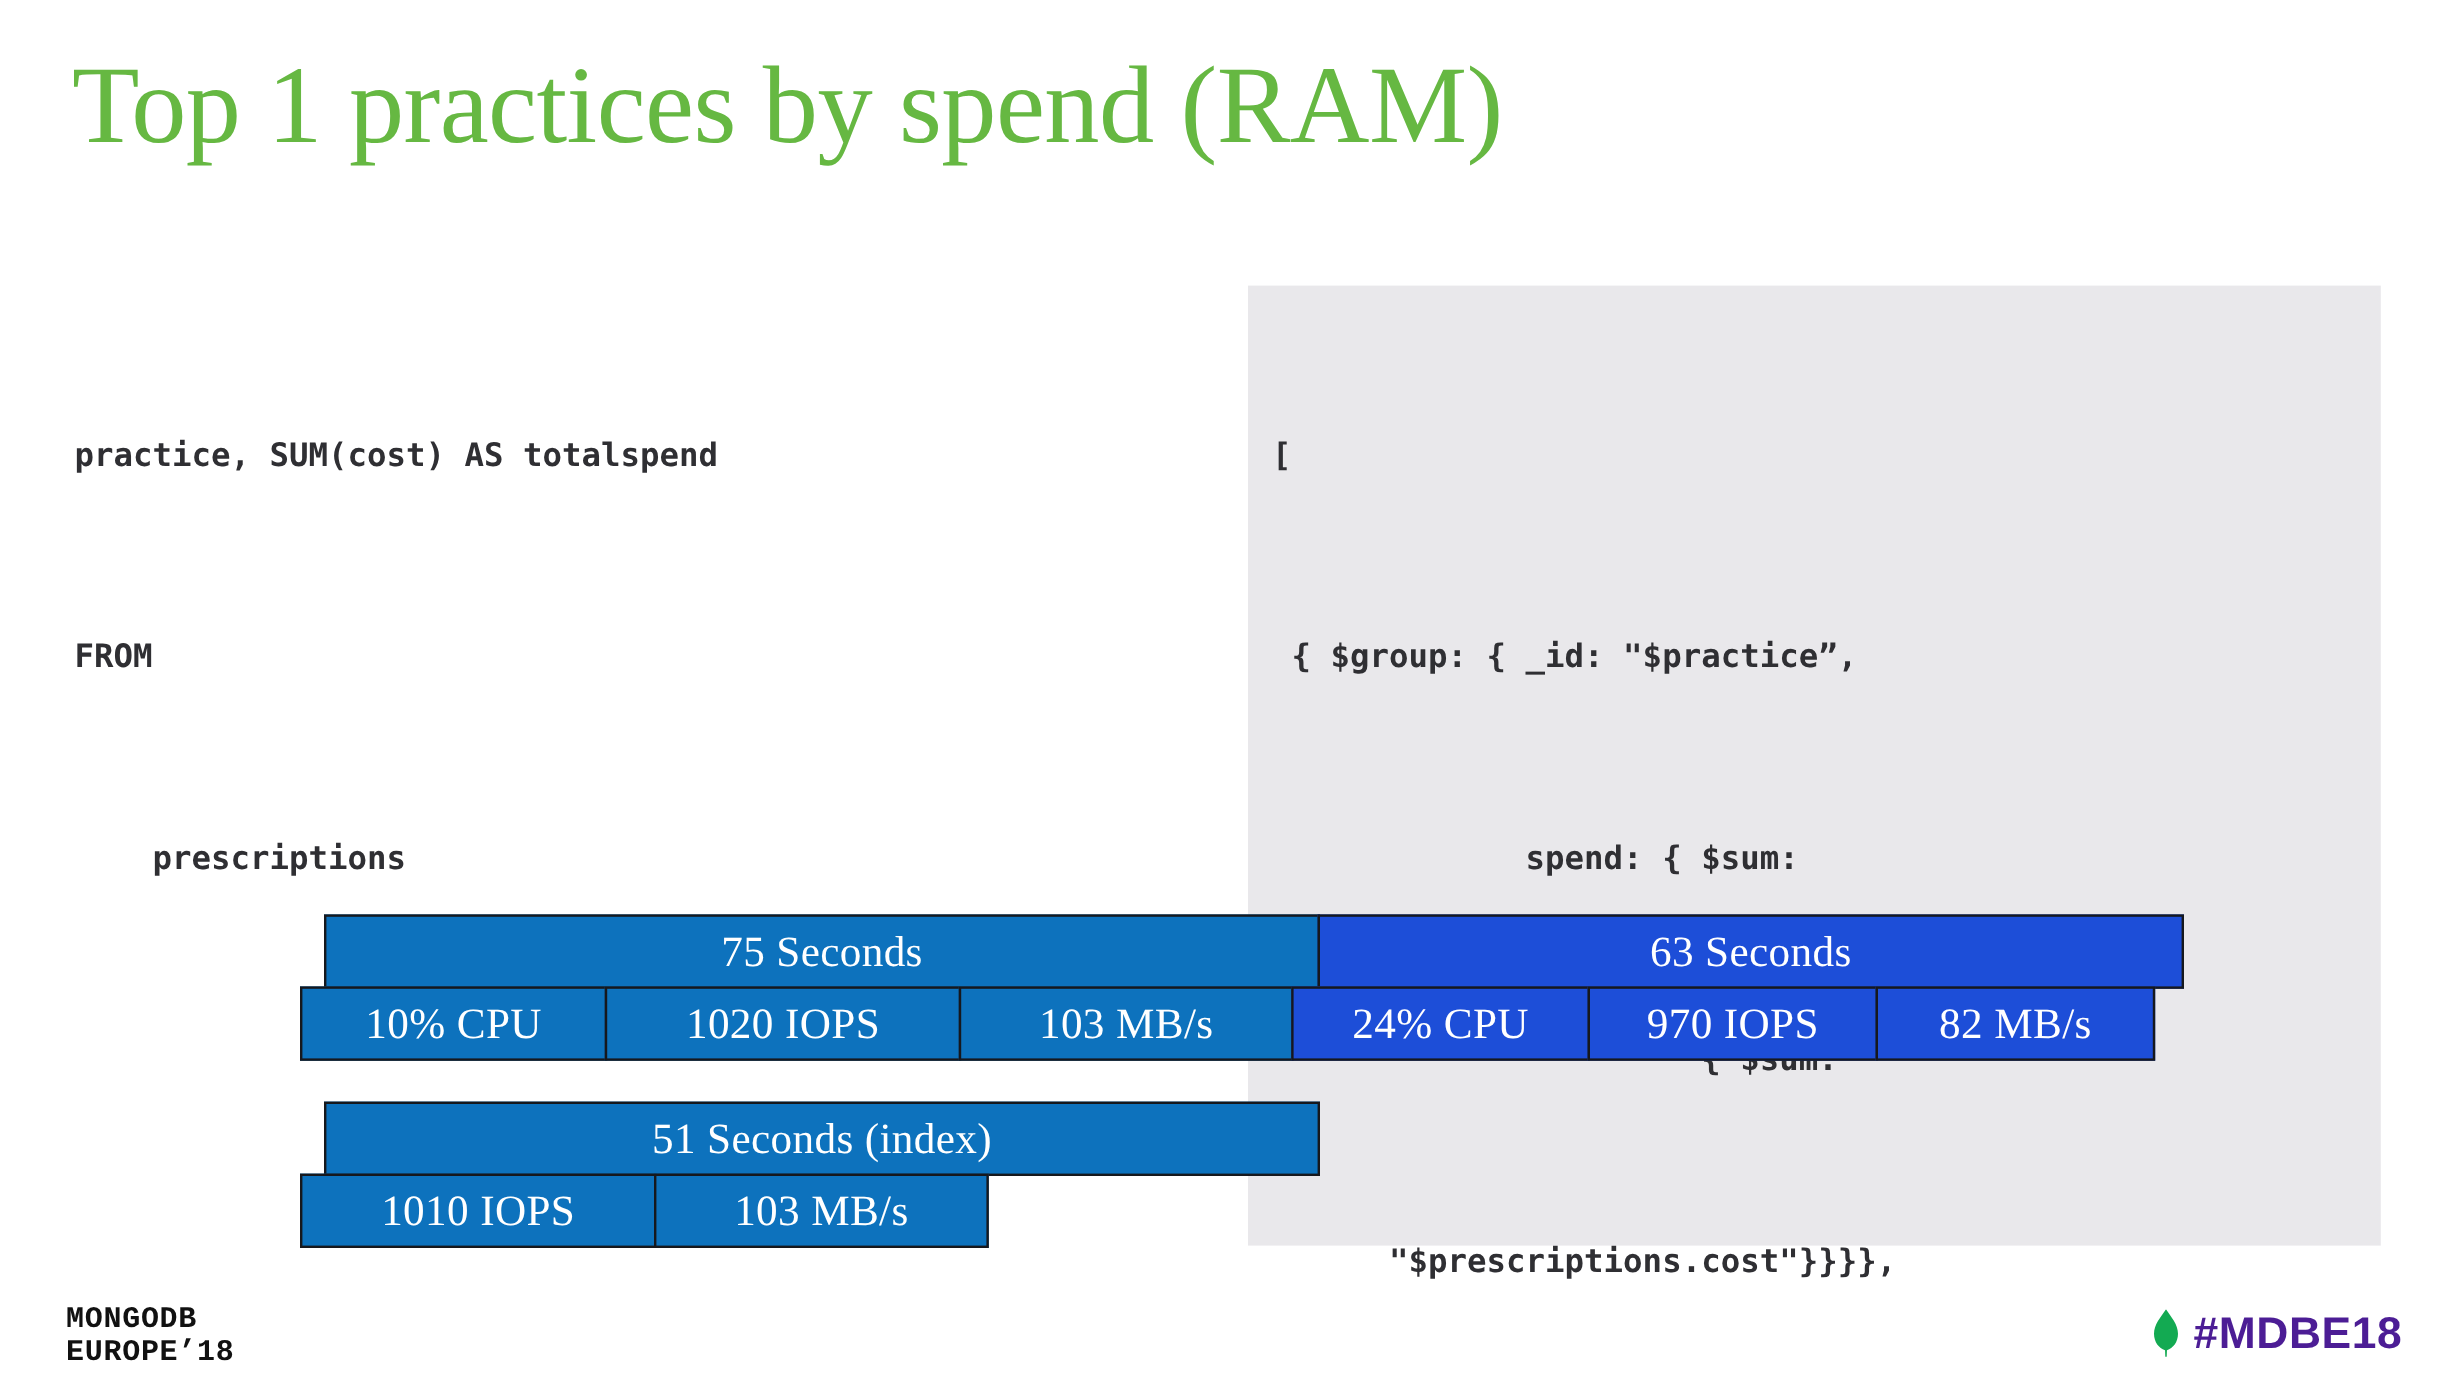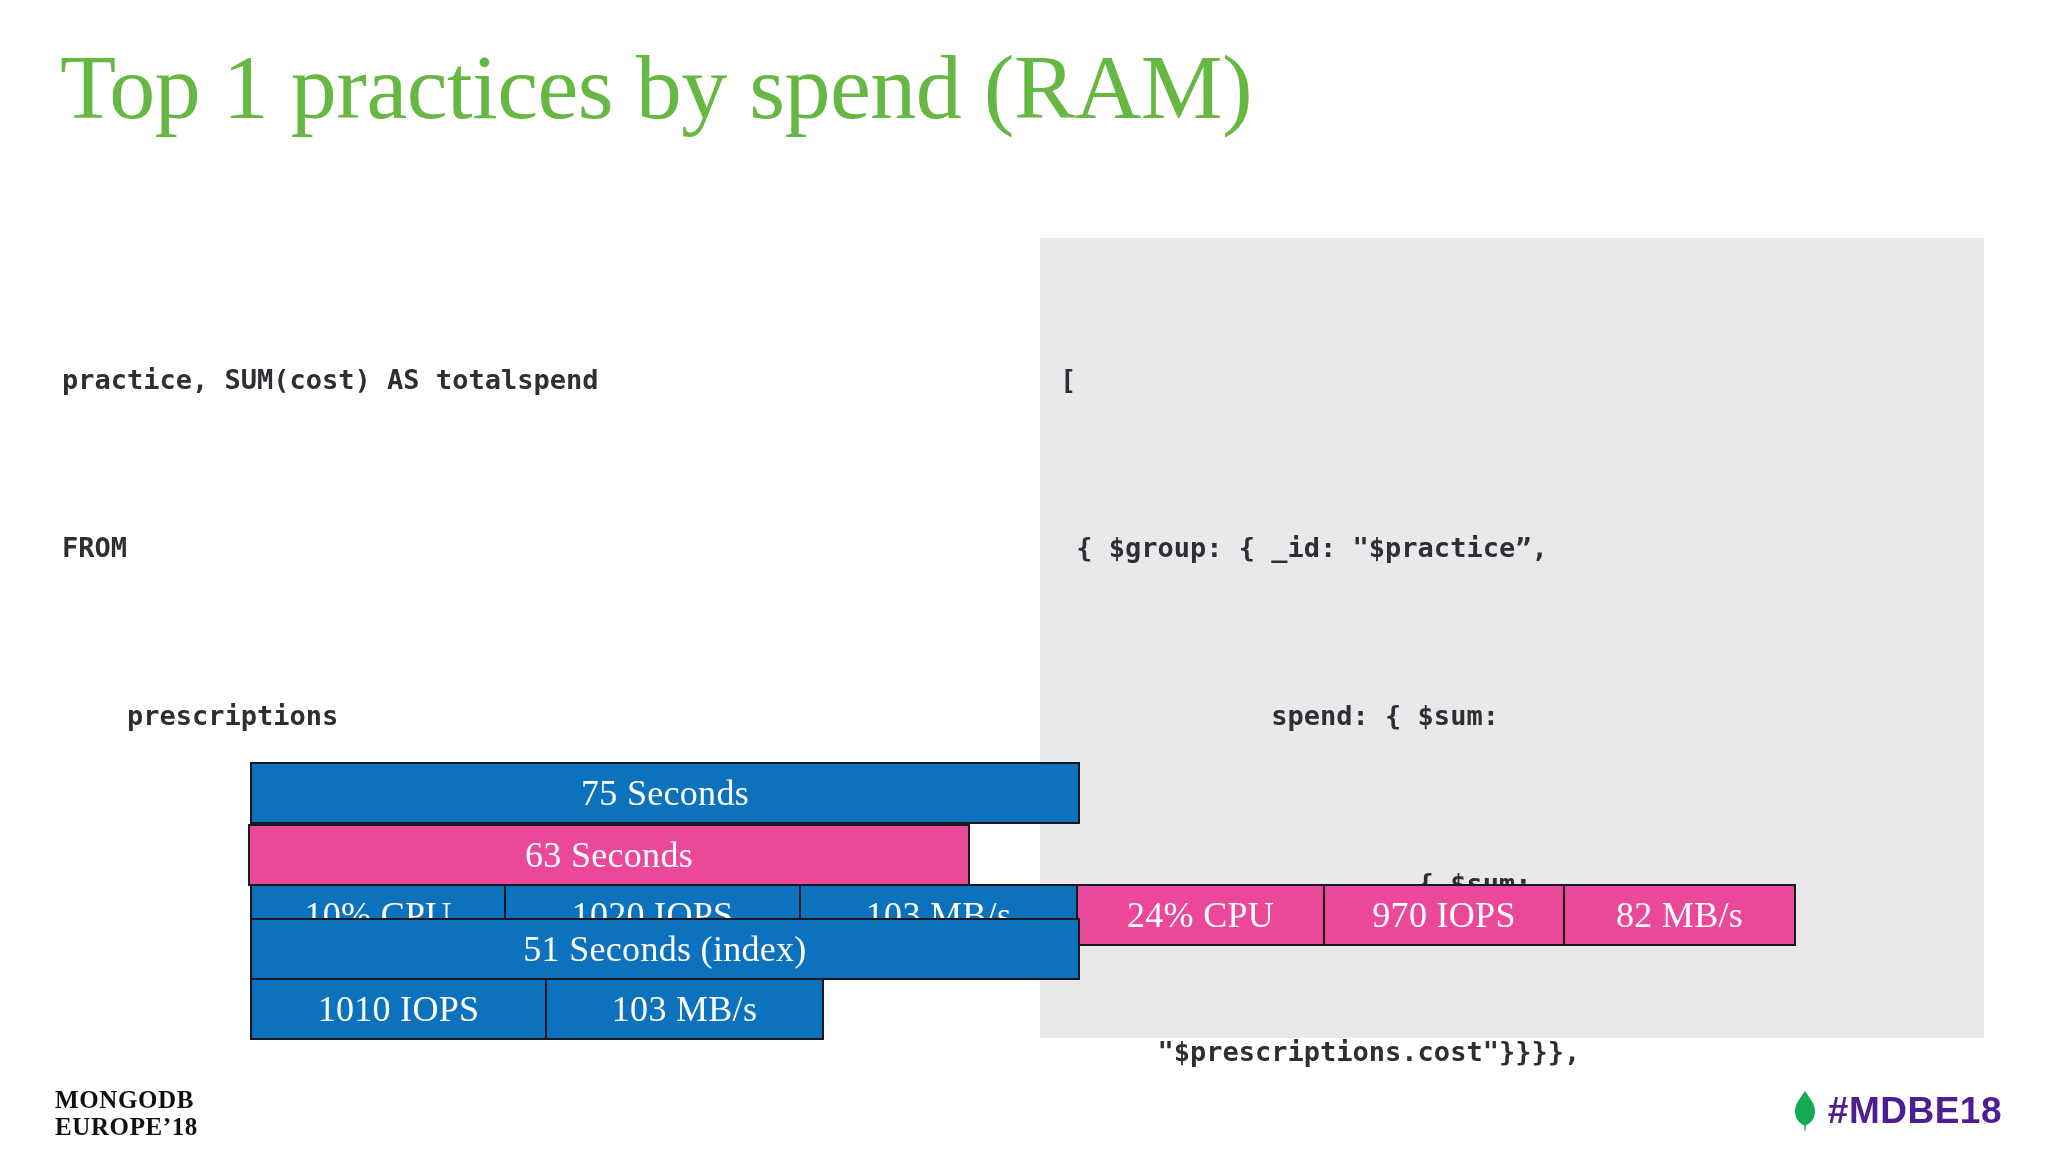--- a/index.html
+++ b/index.html
@@ -77,21 +77,22 @@
   .bar-group {
     position: absolute;
     display: flex;
     flex-direction: column;
   }
   #bar-group-1 { left: 0px;  top: 0px;   }
   #bar-group-2 { left: 0px;  top: 156px; }
 
   .bar-row-top {
     display: flex;
-    flex-direction: column;
+    flex-direction: row;
+    margin-left: 20px;
   }
   .bar-row-bottom {
     display: flex;
     flex-direction: row;
     margin-top: -2px;
   }
 
   .bar-header {
     box-sizing: border-box;
     height: 62px;
@@ -113,38 +114,38 @@
     align-items: center;
     justify-content: center;
     font-family: "Liberation Serif", "DejaVu Serif", serif;
     font-size: 36px;
     color: #ffffff;
     letter-spacing: 0.3px;
   }
   .bar-cell:first-child { margin-left: 0; }
 
   .seg-blue  { background: #0d72bd; }
-  .seg-green { background: #ec4899; }
+  .seg-green { background: #1d4ed8; }
 
   
   .w-blue-header  { width: 830px; }
   .w-green-header { width: 722px; }
   .b-c1 { width: 256px; }
   .b-c2 { width: 297px; }
   .b-c3 { width: 279px; }
   .g-c1 { width: 249px; }
   .g-c2 { width: 242px; }
   .g-c3 { width: 233px; }
 
   
   #footer-logo {
     position: absolute;
     left: 55px;
     top: 1086px;
-    font-family: Liberation Serif, serif;
+    font-family: Liberation Mono, monospace;
     font-weight: bold;
     font-size: 25px;
     line-height: 27px;
     letter-spacing: 0.6px;
     color: #111111;
   }
   #footer-hashtag {
     position: absolute;
     right: 46px;
     top: 1090px;

